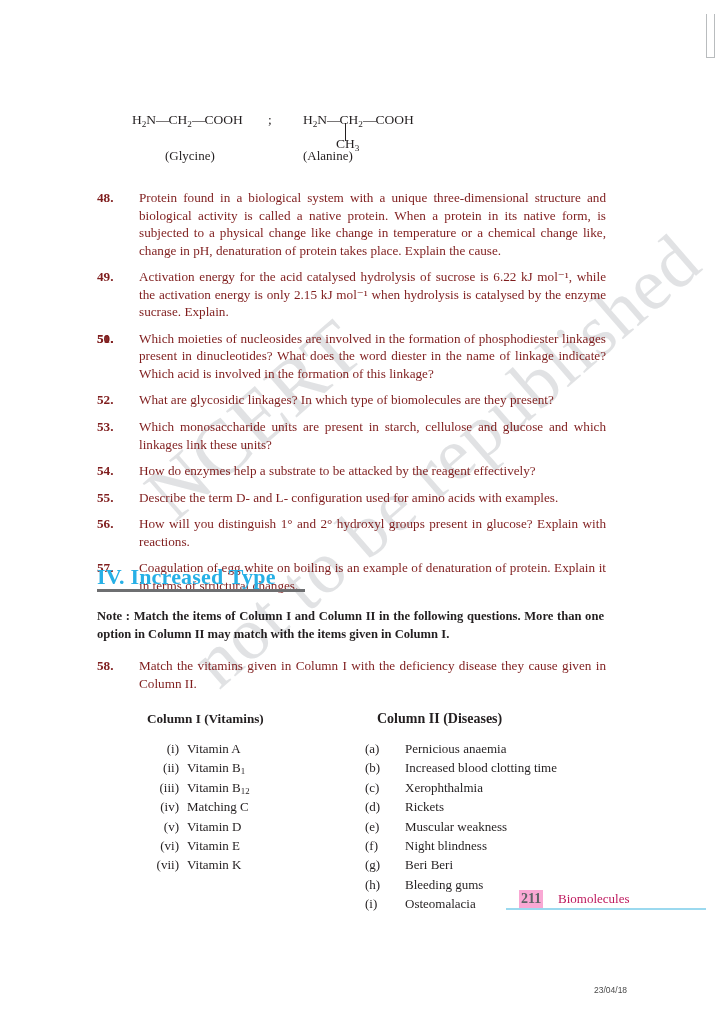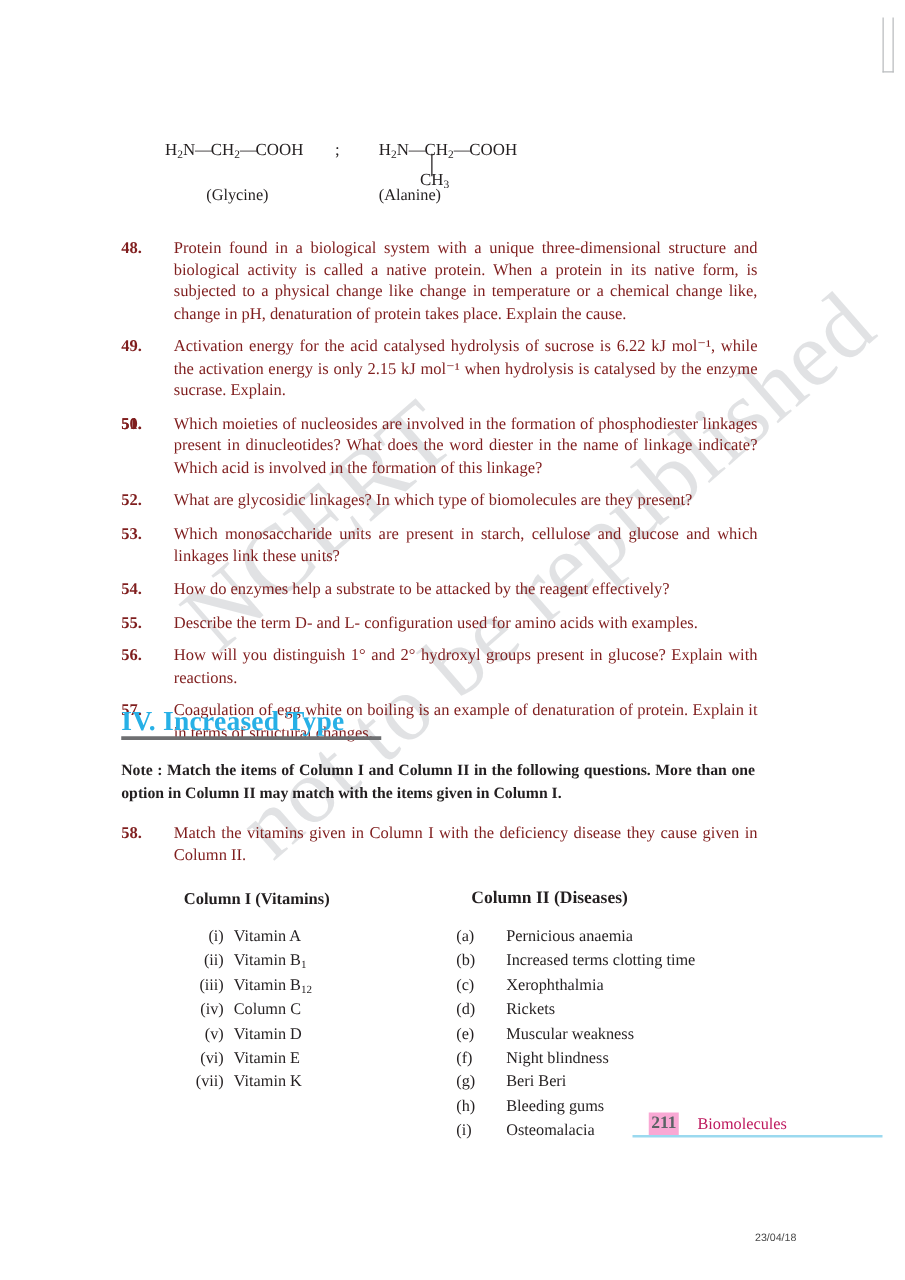--- a/index.html
+++ b/index.html
@@ -256,21 +256,20 @@
     color: #be185d;
   }
   .datestamp {
     position: absolute;
     left: 594px;
     top: 985px;
     font-family: "Liberation Sans", "DejaVu Sans", sans-serif;
     font-size: 8.5px;
     color: #4a4a4a;
     z-index: 10;
-    margin-left: 10px;
   }
 </style>
 </head>
 <body>
 
 <div class="page">
 
   <div class="watermark">
     <div class="wm-text wm-a">NCERT</div>
     <div class="wm-text wm-b">not to be republished</div>
@@ -365,29 +364,29 @@
       <div class="heads">
         <div class="col1-head">Column I (Vitamins)</div>
         <div class="col2-head">Column II (Diseases)</div>
       </div>
       <div class="cols">
 
         <div class="col col-left">
           <div class="mrow"><span class="lbl">(i)</span><span>Vitamin A</span><sub></sub></div>
           <div class="mrow"><span class="lbl">(ii)</span><span>Vitamin B</span><sub>1</sub></div>
           <div class="mrow"><span class="lbl">(iii)</span><span>Vitamin B</span><sub>12</sub></div>
-          <div class="mrow"><span class="lbl">(iv)</span><span>Column C</span></div>
+          <div class="mrow"><span class="lbl">(iv)</span><span>Matching C</span></div>
           <div class="mrow"><span class="lbl">(v)</span><span>Vitamin D</span></div>
           <div class="mrow"><span class="lbl">(vi)</span><span>Vitamin E</span></div>
           <div class="mrow"><span class="lbl">(vii)</span><span>Vitamin K</span></div>
         </div>
 
         <div class="col col-right">
           <div class="mrow"><span class="lbl">(a)</span><span>Pernicious anaemia</span></div>
-          <div class="mrow"><span class="lbl">(b)</span><span>Increased terms clotting time</span></div>
+          <div class="mrow"><span class="lbl">(b)</span><span>Increased blood clotting time</span></div>
           <div class="mrow"><span class="lbl">(c)</span><span>Xerophthalmia</span></div>
           <div class="mrow"><span class="lbl">(d)</span><span>Rickets</span></div>
           <div class="mrow"><span class="lbl">(e)</span><span>Muscular weakness</span></div>
           <div class="mrow"><span class="lbl">(f)</span><span>Night blindness</span></div>
           <div class="mrow"><span class="lbl">(g)</span><span>Beri Beri</span></div>
           <div class="mrow"><span class="lbl">(h)</span><span>Bleeding gums</span></div>
           <div class="mrow"><span class="lbl">(i)</span><span>Osteomalacia</span></div>
         </div>
 
       </div>

